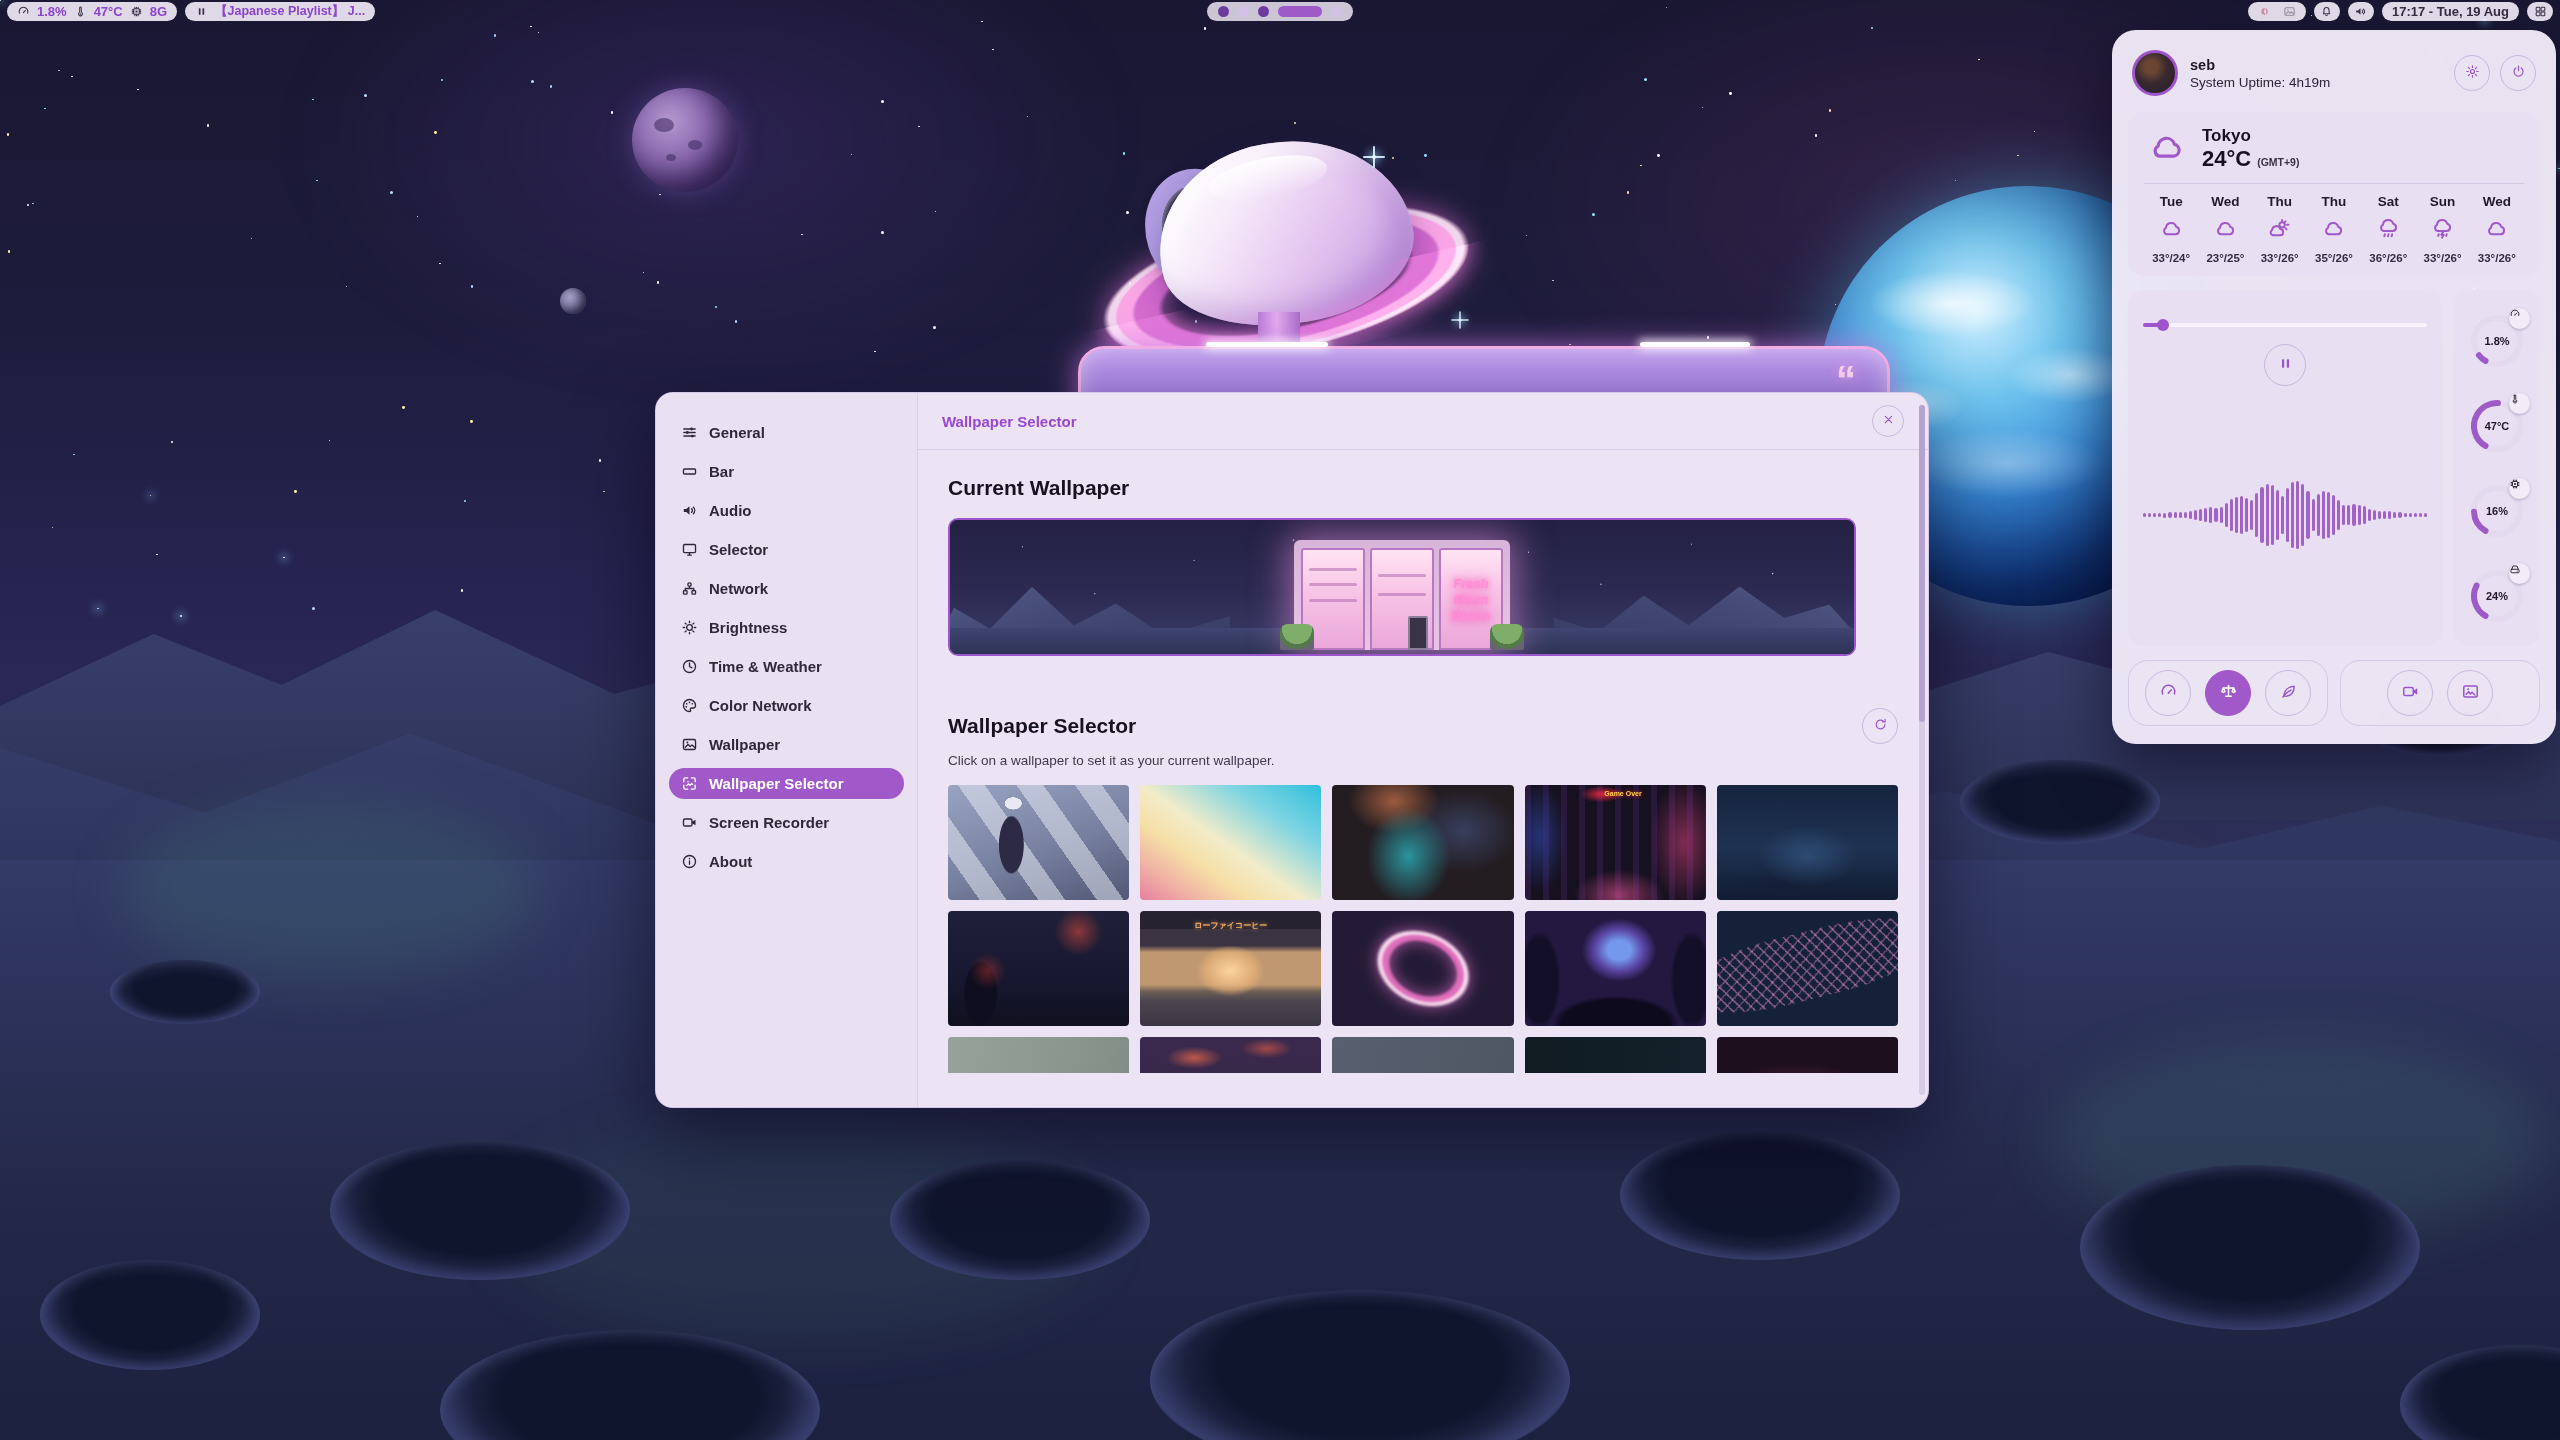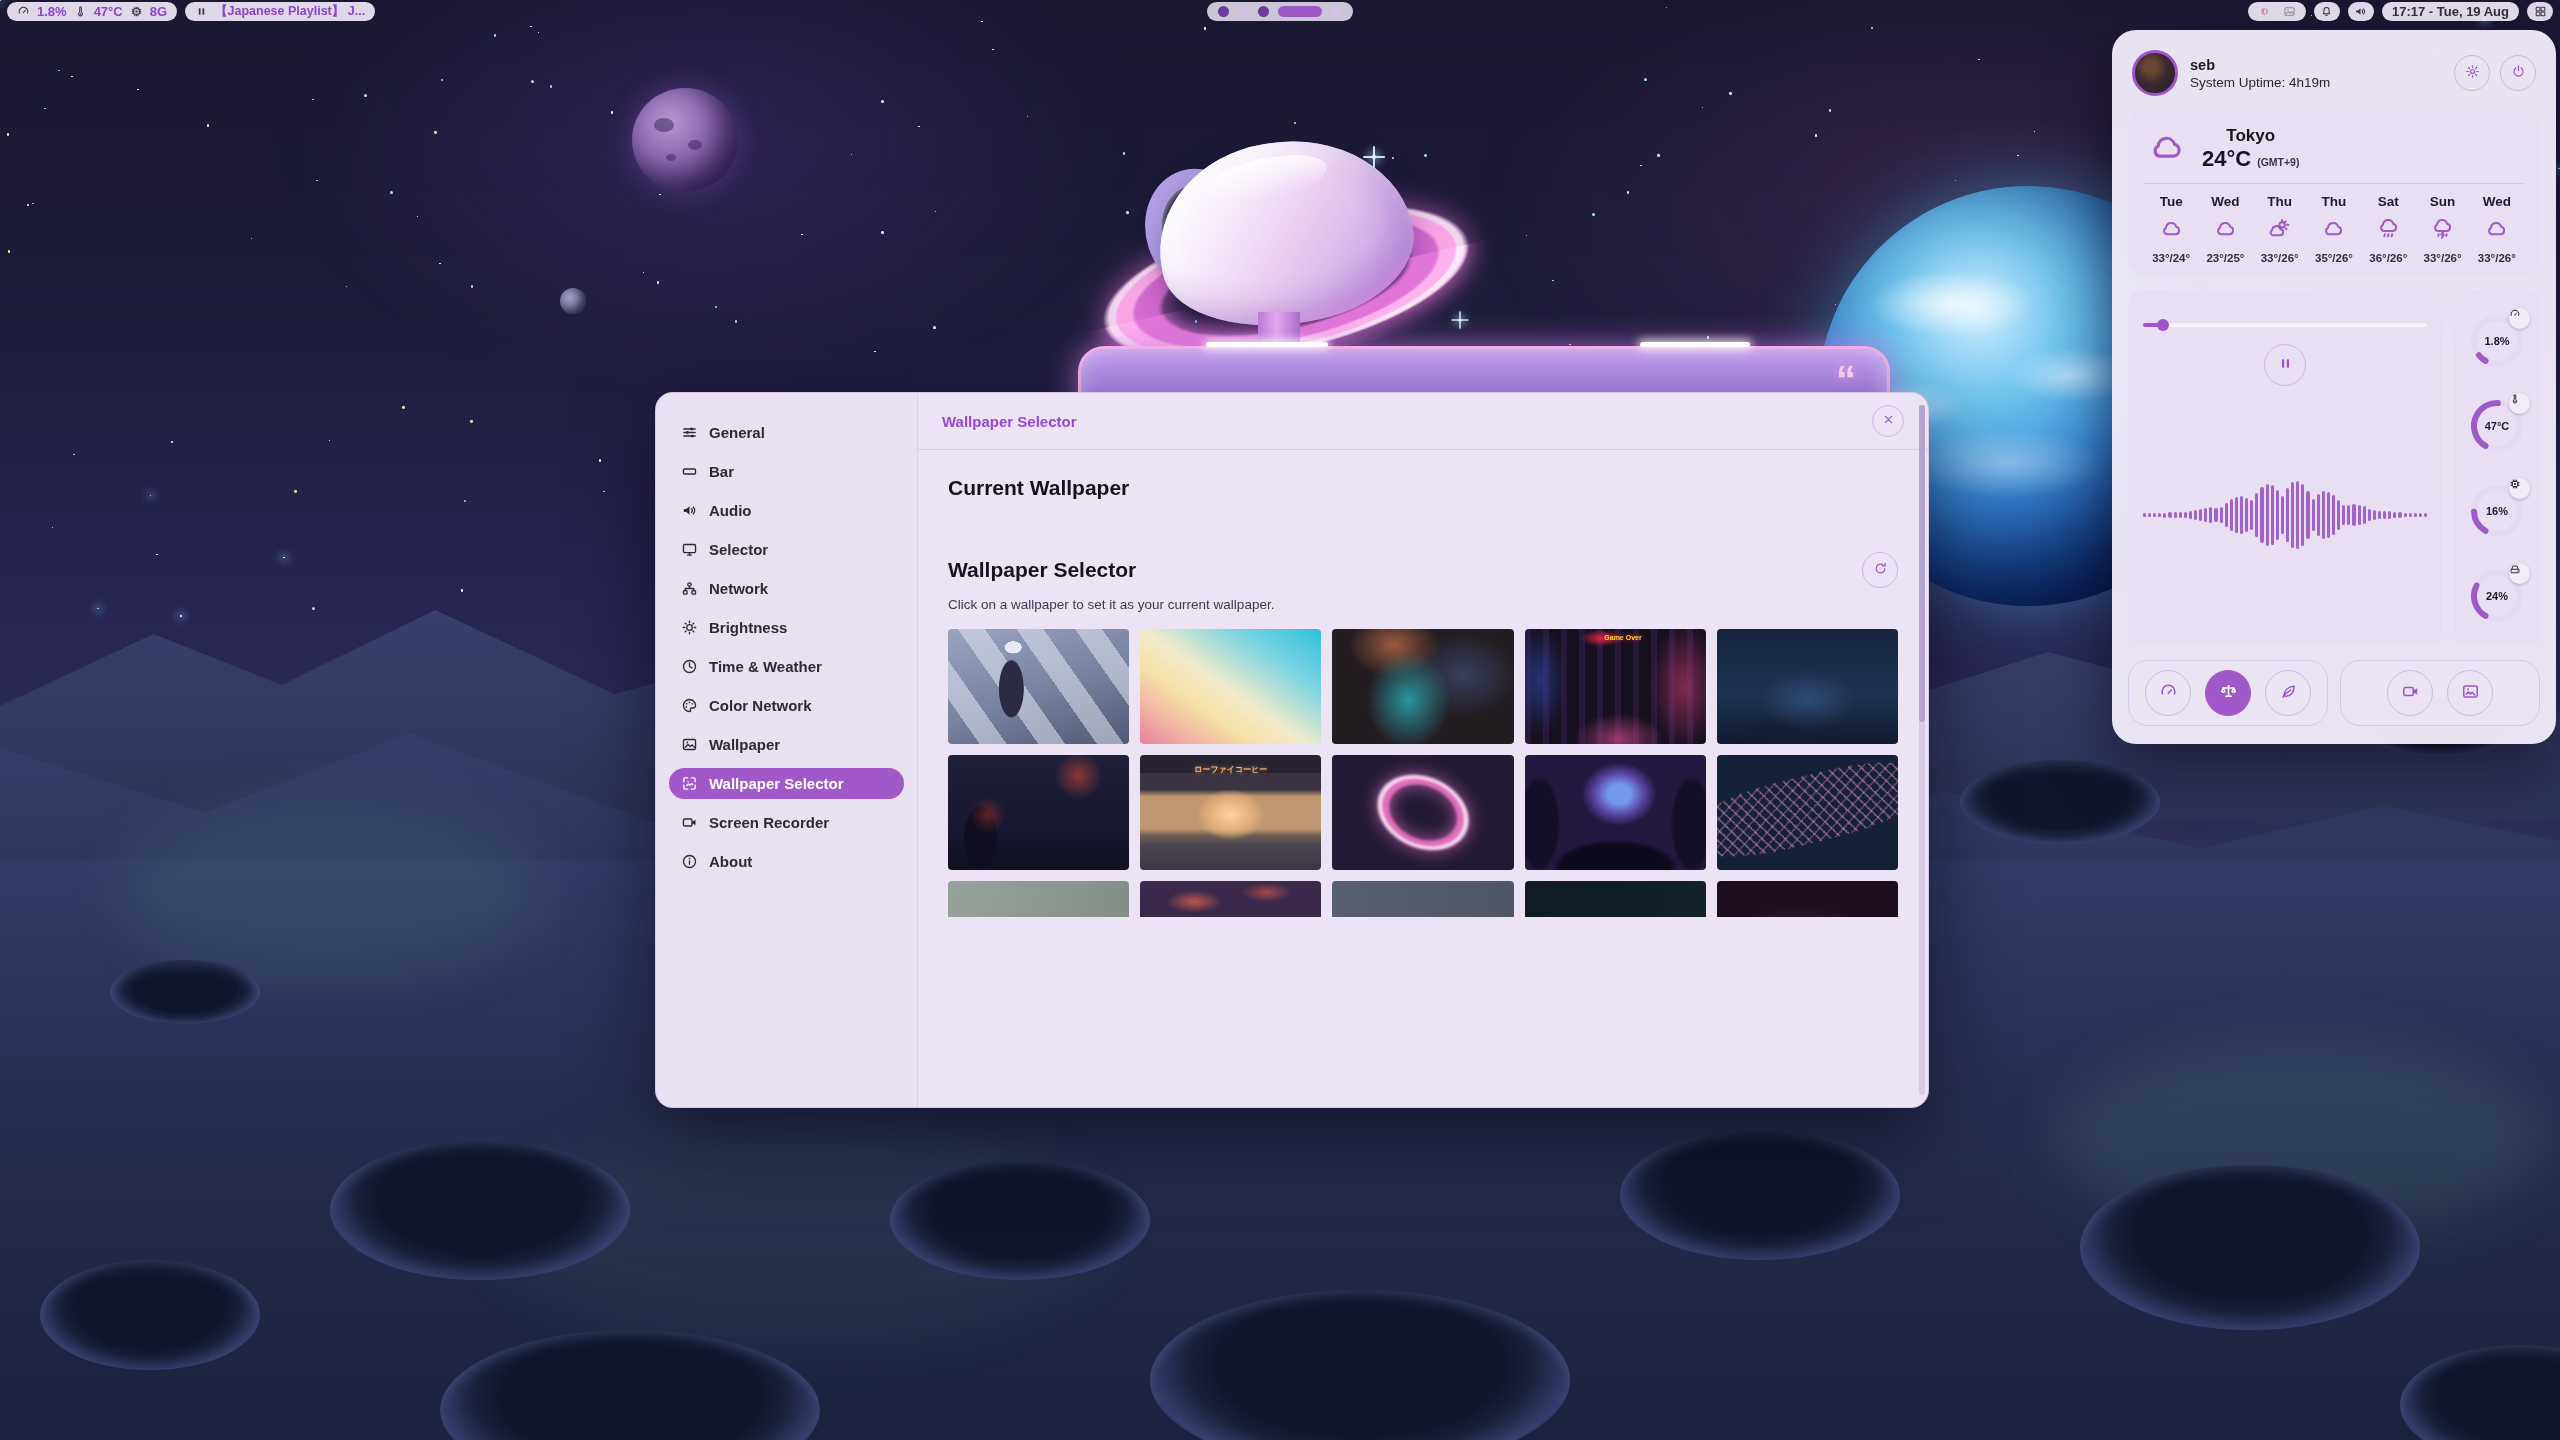--- a/index.html
+++ b/index.html
@@ -224,21 +224,21 @@
     background:radial-gradient(circle at 40% 35%,#6a4532 0 18%,#3a2a30 45%,#241c28 100%);}
   .user-name{color:#1d1726;font-size:14.5px;font-weight:bold;line-height:1.25;}
   .user-uptime{color:#2c2538;font-size:13.5px;}
   .user-btns{margin-left:auto;display:flex;gap:10px;}
   .panel .circle-btn{width:34px;height:34px;}
   .card{background:#e9dff2;border-radius:16px;}
   .weather-card{padding:14px 16px 12px;}
   .weather-head{display:flex;align-items:center;gap:12px;}
   .weather-head .ic{color:#a158c8;}
   .weather-head .ic svg{width:46px;height:40px;}
-  .w-city{color:#17121f;font-size:17px;font-weight:bold;text-align:center;}
+  .w-city{color:#17121f;font-size:17px;font-weight:bold;}
   .w-temp-row{display:flex;align-items:baseline;gap:6px;}
   .w-temp{color:#17121f;font-size:22px;font-weight:bold;}
   .w-tz{color:#3a3346;font-size:10.5px;font-weight:bold;}
   .w-div{height:1px;background:#d5c7e4;margin:11px 0 10px;}
   .forecast{display:flex;}
   .f-col{flex:1;display:flex;flex-direction:column;align-items:center;gap:7px;}
   .f-day{color:#201a2c;font-size:13.5px;font-weight:bold;}
   .f-ic{color:#a158c8;}
   .f-ic svg{width:25px;height:25px;}
   .f-temps{color:#332c44;font-size:11.5px;font-weight:bold;}
@@ -732,20 +732,47 @@
         <div class="circle-btn">
           <span class="ic"><svg viewBox="0 0 24 24" fill="none" stroke="currentColor" stroke-width="1.9" stroke-linecap="round" stroke-linejoin="round">
                 <path d="M7 7l10 10M17 7 7 17"></path>
               </svg></span>
         </div>
       </div>
 
       <div class="main-content">
         <h2 class="h2">Current Wallpaper</h2>
 
+        <div class="preview">
+          <div class="pv-sky"></div>
+          <div class="pv-mtL"></div>
+          <div class="pv-mtR"></div>
+          <div class="pv-ground"></div>
+          <div class="pv-cafe">
+            <div class="pv-pane">
+                <i style="top:18%"></i>
+                <i style="top:34%"></i>
+                <i style="top:50%"></i>
+              </div>
+            <div class="pv-pane">
+                <i style="top:24%"></i>
+                <i style="top:44%"></i>
+              </div>
+            <div class="pv-pane">
+              <div class="pv-neon">
+                <span>Fresh</span>
+                <span>Moon</span>
+                <span>Beans</span>
+              </div>
+            </div>
+            <div class="pv-plant" style="left:-14px"></div>
+            <div class="pv-plant" style="right:-14px"></div>
+            <div class="pv-board"></div>
+          </div>
+        </div>
 
         <div class="section-row">
           <h2 class="h2">Wallpaper Selector</h2>
           <div class="circle-btn refresh">
             <span class="ic"><svg viewBox="0 0 24 24" fill="none" stroke="currentColor" stroke-width="1.9" stroke-linecap="round" stroke-linejoin="round">
                   <path d="M19 12a7 7 0 1 1-2.1-5"></path>
                   <path d="M19.4 3.6v4.2h-4.2"></path>
                 </svg></span>
           </div>
         </div>

